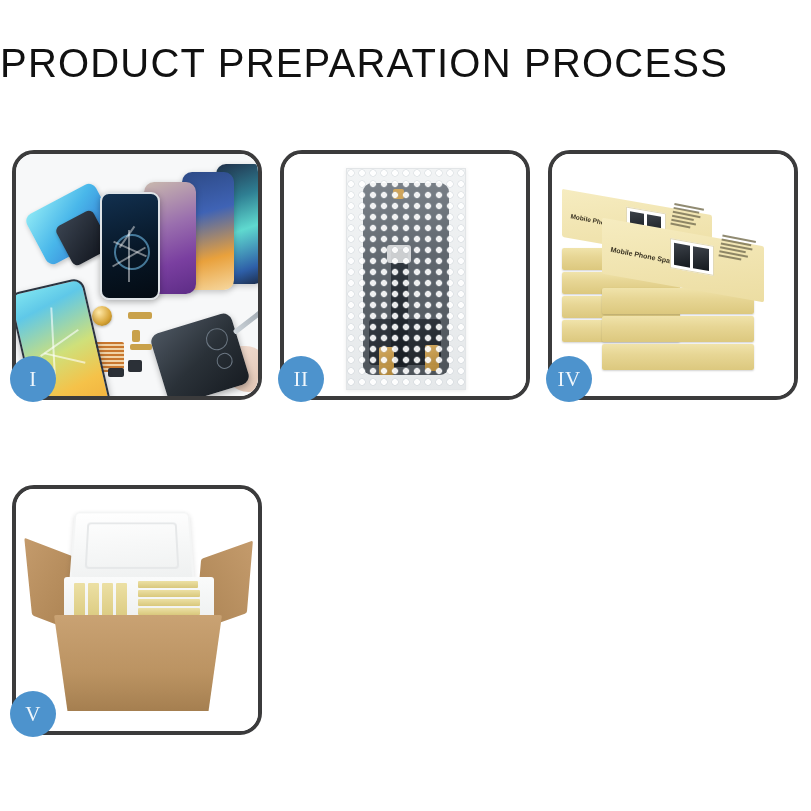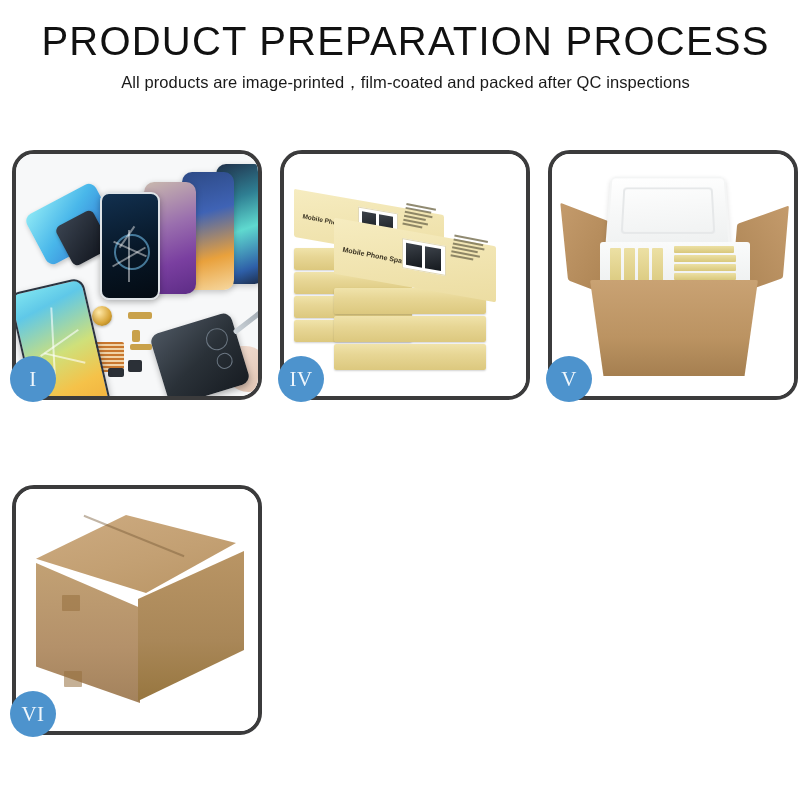--- a/index.html
+++ b/index.html
@@ -5,21 +5,21 @@
   html,body{margin:0;padding:0;}
   body{
     width:811px;height:811px;
     background:#ffffff;
     font-family:"Liberation Sans", sans-serif;
     overflow:hidden;
   }
   .page{position:relative;width:811px;height:811px;box-sizing:border-box;}
 
   
-  .header{text-align:center;padding-top:20px;}
+  .header{padding-top:42px;}
   .title{
     font-size:40px;letter-spacing:1.2px;color:#111;
     font-weight:400;line-height:1.05;white-space:nowrap;
   }
   .subtitle{
     margin-top:10px;font-size:16.5px;color:#1a1a1a;font-weight:400;
     letter-spacing:.1px;white-space:nowrap;
   }
 
   
@@ -306,21 +306,20 @@
   .seam{position:absolute;background:rgba(120,92,56,.45);}
   .tape{position:absolute;background:rgba(150,112,62,.55);border-radius:1px;}
 </style>
 </head>
 <body>
 
 <div class="page">
 
   <div class="header">
     <div class="title">PRODUCT PREPARATION PROCESS</div>
-    <div class="subtitle">All products are image-printed，film-coated and packed after QC inspections</div>
   </div>
 
   <div class="grid">
 
     <div class="panel">
       <div class="panel-inner p1">
         <div class="ph ph-1"></div>
         <div class="ph-1b"></div>
         <div class="ph ph-2">
           <div class="glowring"></div>
@@ -352,20 +351,35 @@
         <div class="sm" style="left:30px;top:200px;width:12px;height:18px;"></div>
         <div class="flex" style="left:112px;top:158px;width:24px;height:7px;"></div>
         <div class="flex" style="left:116px;top:176px;width:8px;height:12px;"></div>
         <div class="flex" style="left:114px;top:190px;width:22px;height:6px;"></div>
         <div class="hand"></div>
         <div class="tweezer"></div>
       </div>
       <div class="badge">I</div>
     </div>
 
+    <div class="panel">
+      <div class="panel-inner p2">
+        <div class="bag">
+          <div class="screenDark"></div>
+          <div class="darkbar"></div>
+          <div class="flexcable"></div>
+          <div class="flexpad"></div>
+          <div class="gold1"></div>
+          <div class="gold2"></div>
+          <div class="gold3"></div>
+          <div class="bubbles"></div>
+        </div>
+      </div>
+      <div class="badge">II</div>
+    </div>
 
 
     <div class="panel">
       <div class="panel-inner p4">
         <div class="stackWrap">
 
           <div class="gbox" style="left:2px;top:68px;width:118px;height:22px;"></div>
           <div class="gbox" style="left:2px;top:92px;width:118px;height:22px;"></div>
           <div class="gbox" style="left:2px;top:116px;width:118px;height:22px;"></div>
           <div class="gbox" style="left:2px;top:140px;width:118px;height:22px;"></div>
@@ -427,26 +441,15 @@
           <div class="gstrip" style="left:0;top:18px;width:62px;height:7px;"></div>
           <div class="gstrip" style="left:0;top:27px;width:62px;height:7px;"></div>
           <div class="gstrip" style="left:0;top:36px;width:60px;height:7px;"></div>
         </div>
 
         <div class="cartonBody"></div>
       </div>
       <div class="badge">V</div>
     </div>
 
-    <div class="panel">
-      <div class="panel-inner p6">
-        <div class="carton-top"></div>
-        <div class="carton-left"></div>
-        <div class="carton-right"></div>
-        <div class="seam" style="left:64px;top:46px;width:108px;height:2px;transform:rotate(22deg);"></div>
-        <div class="tape" style="left:46px;top:106px;width:18px;height:16px;"></div>
-        <div class="tape" style="left:48px;top:182px;width:18px;height:16px;"></div>
-      </div>
-      <div class="badge">VI</div>
-    </div>
 
   </div>
 </div>
 
 </body></html>

